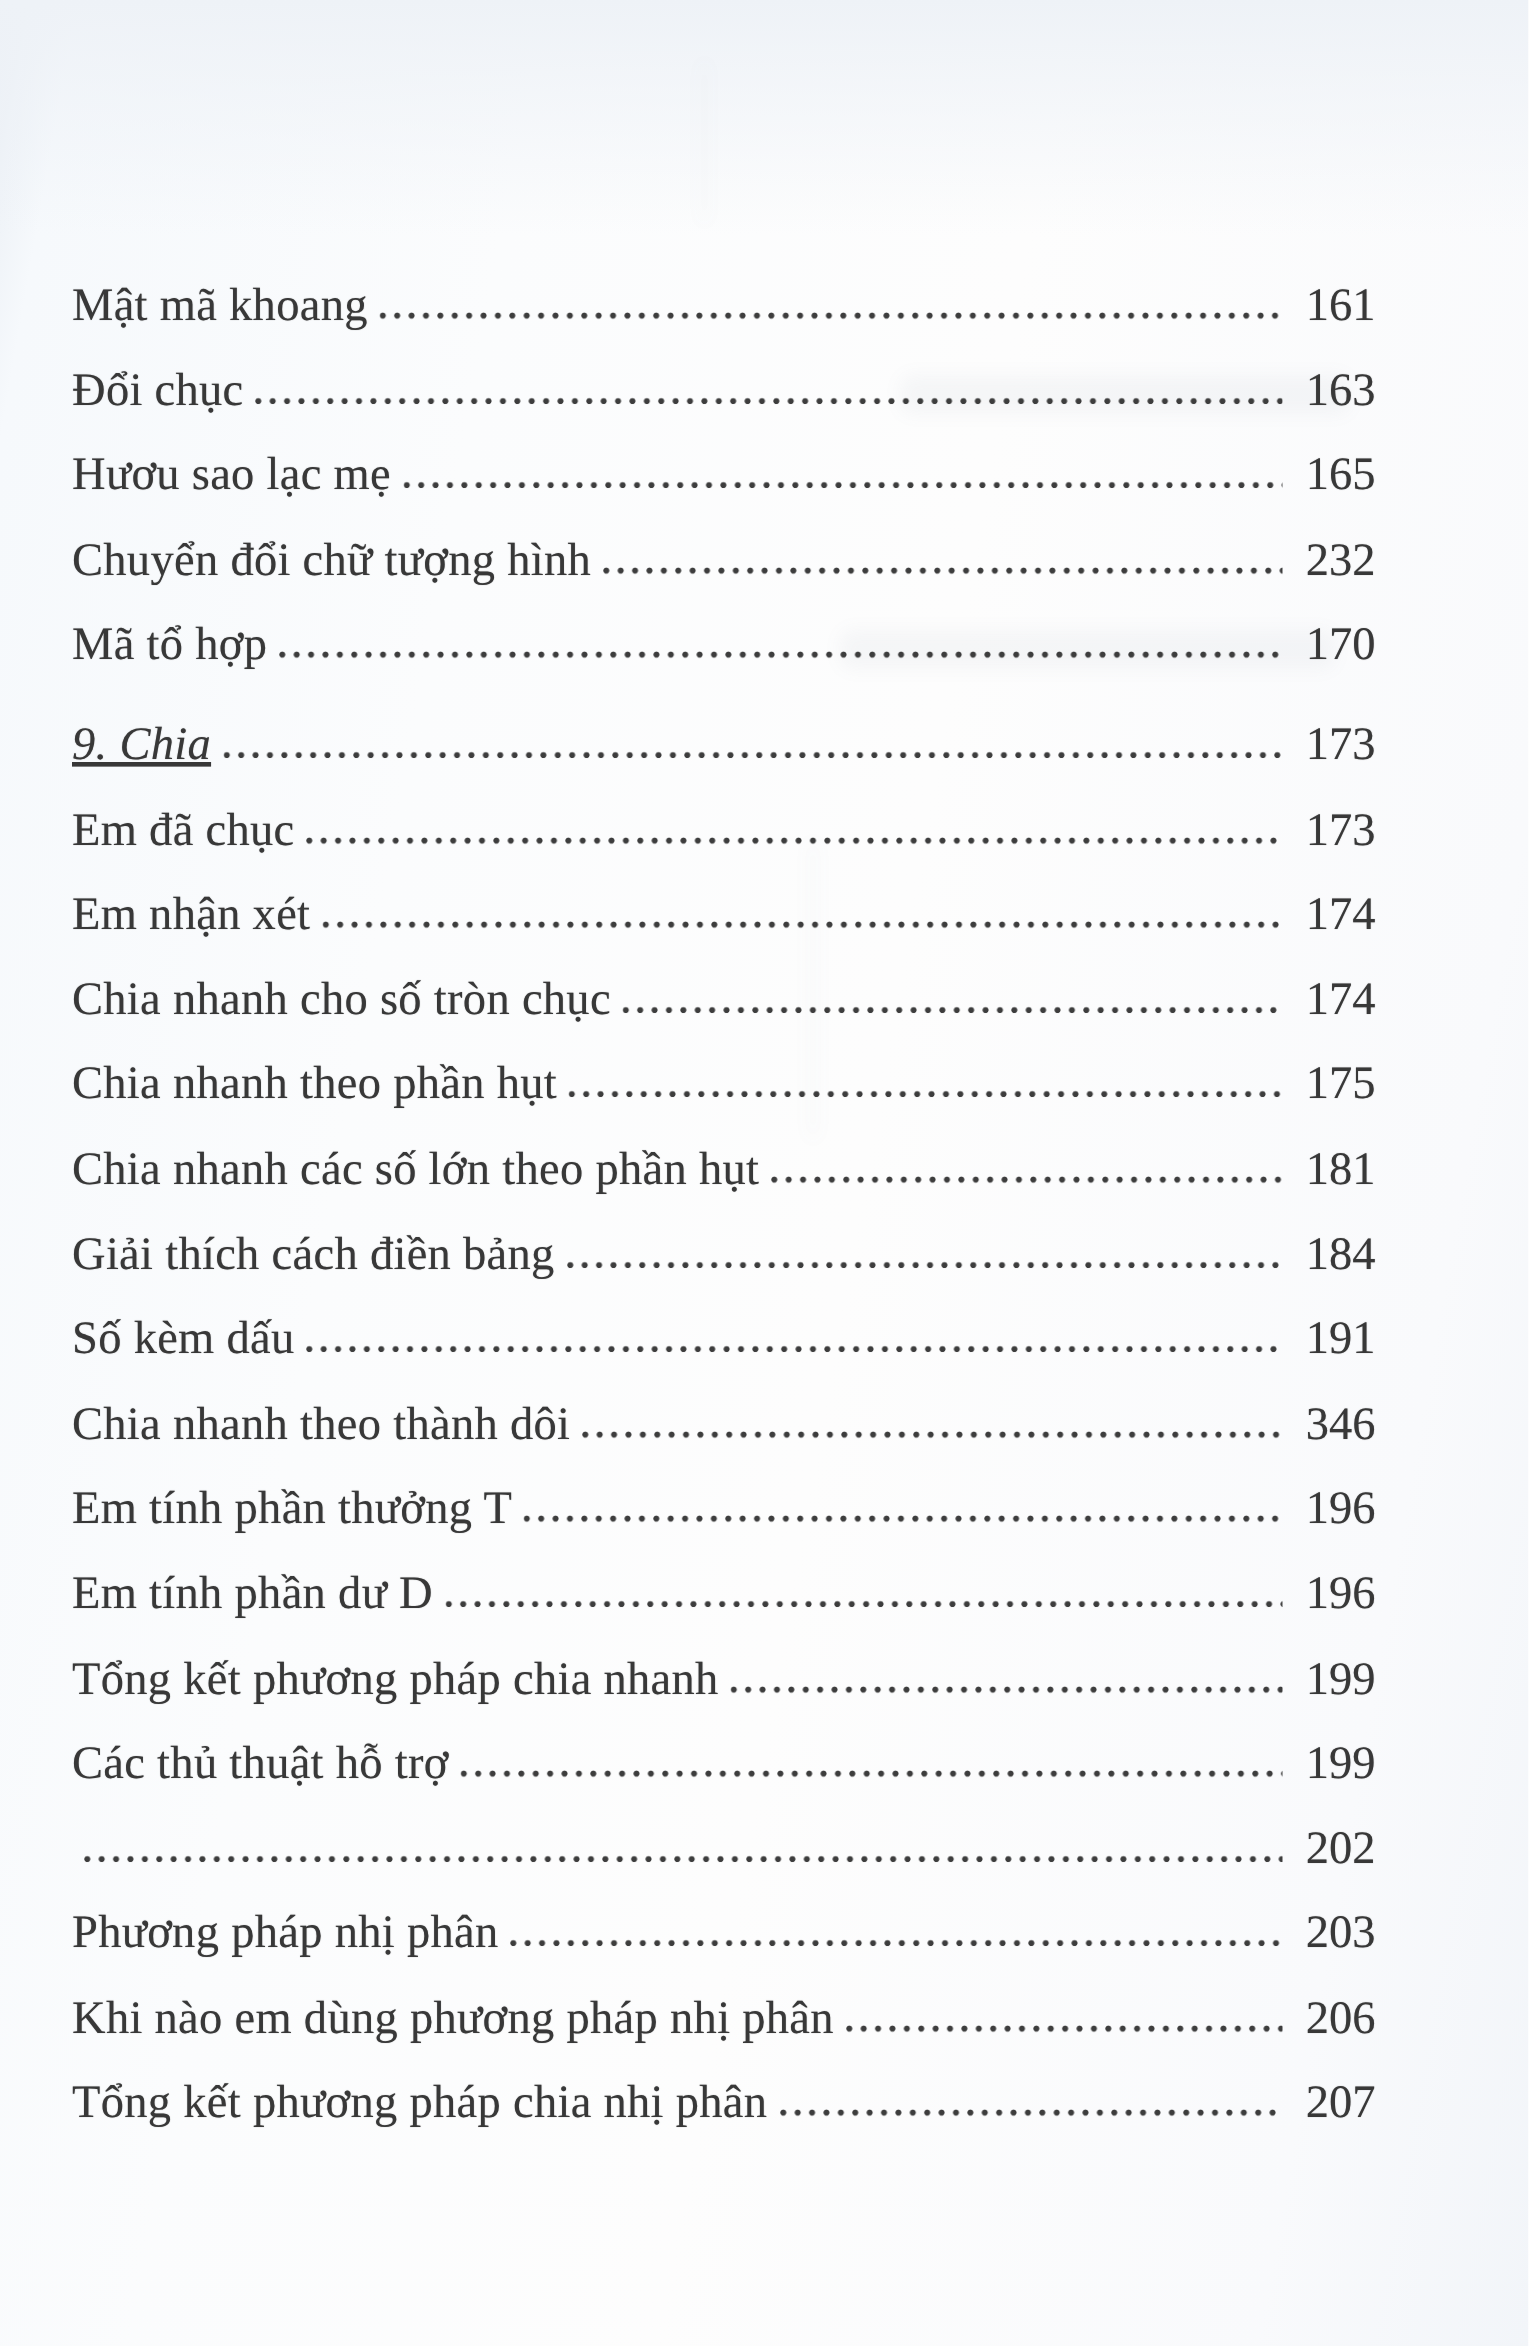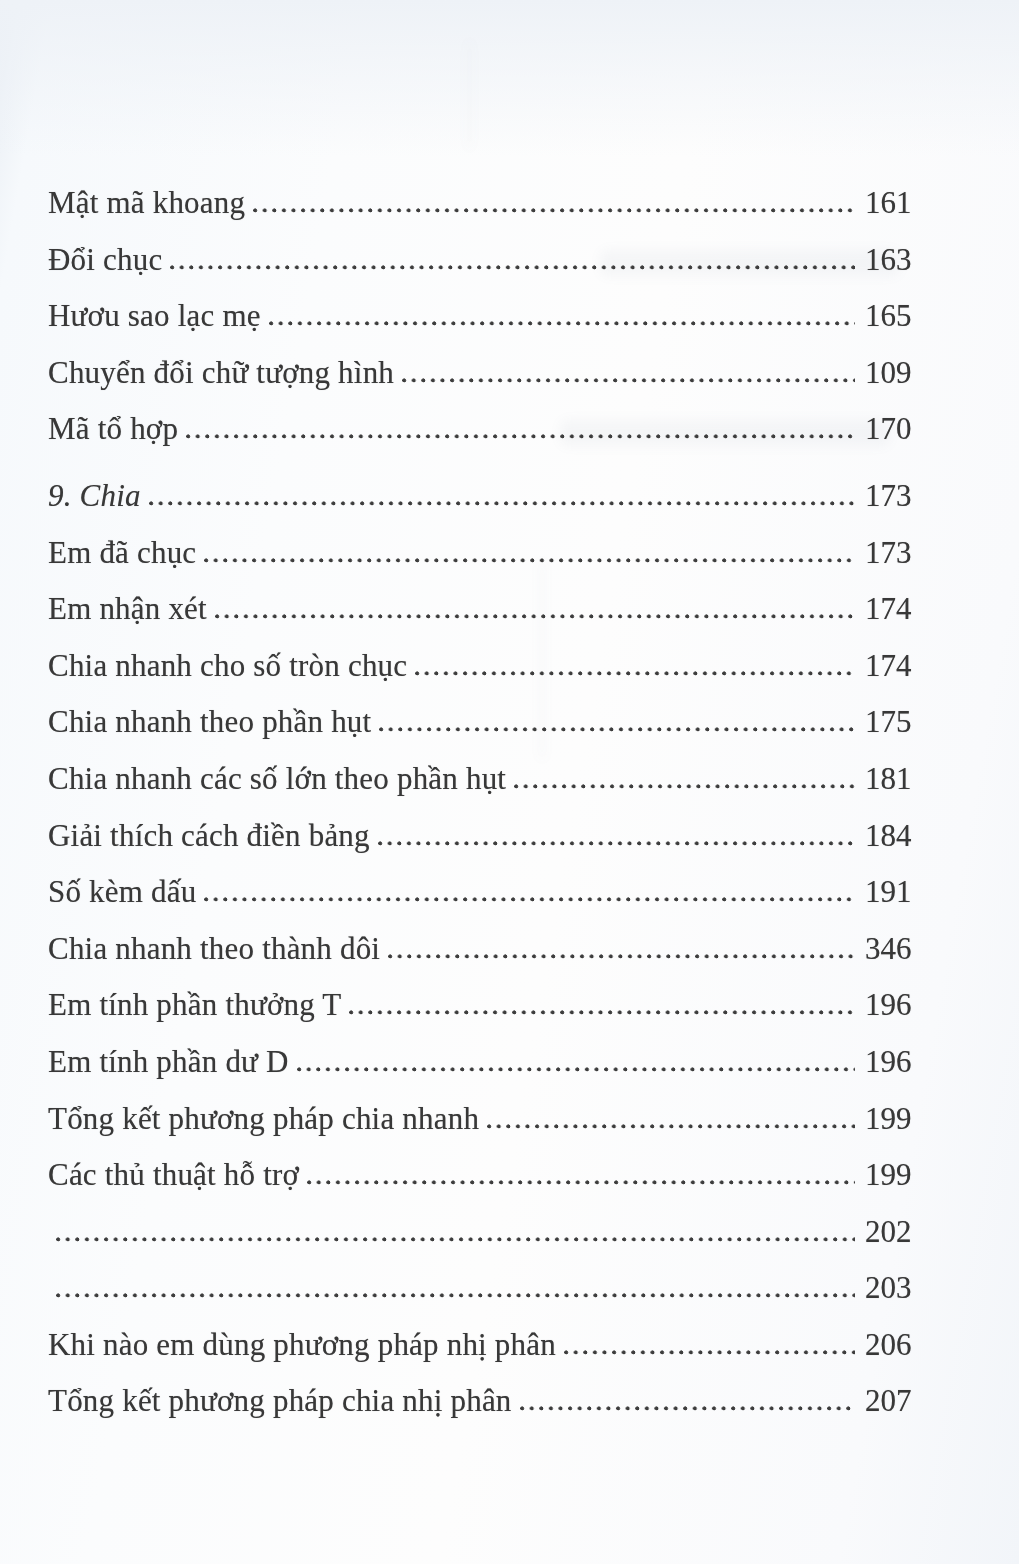--- a/index.html
+++ b/index.html
@@ -42,38 +42,39 @@
   }
   .toc-row {
     display: flex;
     align-items: baseline;
     height: 56.6px;
     font-size: 31px;
     line-height: 36px;
     white-space: nowrap;
   }
   .toc-row.section-gap { margin-top: 10px; }
-  .toc-row.italic .toc-label { font-style: italic; }
+  .toc-row.italic .toc-label { font-style: italic; text-decoration: underline; }
   .toc-label {
     flex: 0 0 auto;
     letter-spacing: 0.2px;
     text-shadow: 0 0 0.7px rgba(70,70,70,0.55);
   }
   .toc-dots {
     flex: 1 1 auto;
     height: 5px;
     margin: 0 10px 0 8px;
     background-image: radial-gradient(circle at 2.2px 2.4px, var(--dot, #3d3d3d) 1.75px, rgba(0,0,0,0) 2.25px);
     background-size: 9.6px 5px;
     background-repeat: repeat-x;
     background-position: left bottom;
   }
   .toc-page {
     flex: 0 0 auto;
     min-width: 52px;
+    text-align: right;
     text-shadow: 0 0 0.7px rgba(70,70,70,0.55);
   }
 </style>
 </head>
 <body>
 
 <div class="page" style="--ink: #383838; --dot: #3d3d3d;">
   <span class="artifact a1"></span>
   <span class="artifact a2"></span>
   <span class="artifact a3"></span>
@@ -91,21 +92,21 @@
     <span class="toc-page">163</span>
   </div>
       <div class="toc-row">
     <span class="toc-label">Hươu sao lạc mẹ</span>
     <span class="toc-dots"></span>
     <span class="toc-page">165</span>
   </div>
       <div class="toc-row">
     <span class="toc-label">Chuyển đổi chữ tượng hình</span>
     <span class="toc-dots"></span>
-    <span class="toc-page">109</span>
+    <span class="toc-page">232</span>
   </div>
       <div class="toc-row">
     <span class="toc-label">Mã tổ hợp</span>
     <span class="toc-dots"></span>
     <span class="toc-page">170</span>
   </div>
       <div class="toc-row italic section-gap">
     <span class="toc-label">9. Chia</span>
     <span class="toc-dots"></span>
     <span class="toc-page">173</span>
@@ -168,20 +169,21 @@
       <div class="toc-row">
     <span class="toc-label">Các thủ thuật hỗ trợ</span>
     <span class="toc-dots"></span>
     <span class="toc-page">199</span>
   </div>
       <div class="toc-row">
     <span class="toc-dots"></span>
     <span class="toc-page">202</span>
   </div>
       <div class="toc-row">
+    <span class="toc-label">Phương pháp nhị phân</span>
     <span class="toc-dots"></span>
     <span class="toc-page">203</span>
   </div>
       <div class="toc-row">
     <span class="toc-label">Khi nào em dùng phương pháp nhị phân</span>
     <span class="toc-dots"></span>
     <span class="toc-page">206</span>
   </div>
       <div class="toc-row">
     <span class="toc-label">Tổng kết phương pháp chia nhị phân</span>

